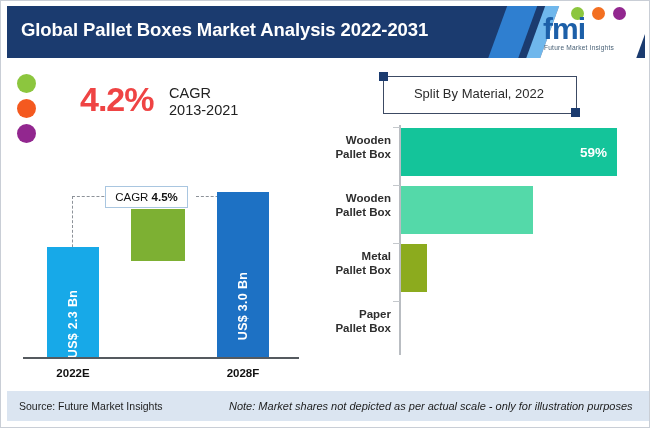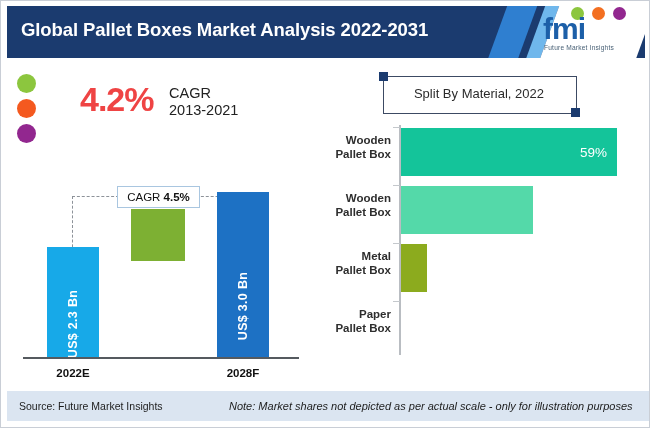--- a/index.html
+++ b/index.html
@@ -249,21 +249,21 @@
   .bracket-top-r {
     position: absolute;
     left: 183px;
     top: 10px;
     width: 47px;
     height: 1px;
     border-top: 1px dashed #8d9299;
   }
   .cagr-box {
     position: absolute;
-    left: 104px;
+    left: 92px;
     top: 0px;
     width: 81px;
     height: 20px;
     border: 1px solid #a9c6e0;
     background: #ffffff;
     color: #111111;
     font-size: 11.5px;
     line-height: 20px;
     text-align: center;
     white-space: nowrap;
@@ -344,21 +344,21 @@
     top: 3px;
     height: 48px;
   }
   .rc-bar .rc-value {
     position: absolute;
     right: 10px;
     top: 50%;
     transform: translateY(-50%);
     color: #ffffff;
     font-size: 13.5px;
-    font-weight: normal;
+    font-weight: bold;
   }
   .rc-tick {
     position: absolute;
     left: 74px;
     width: 7px;
     height: 1px;
     background: #c4c8cc;
   }
   .rc-tick.k1 { top: 56px; }
   .rc-tick.k2 { top: 114px; }

